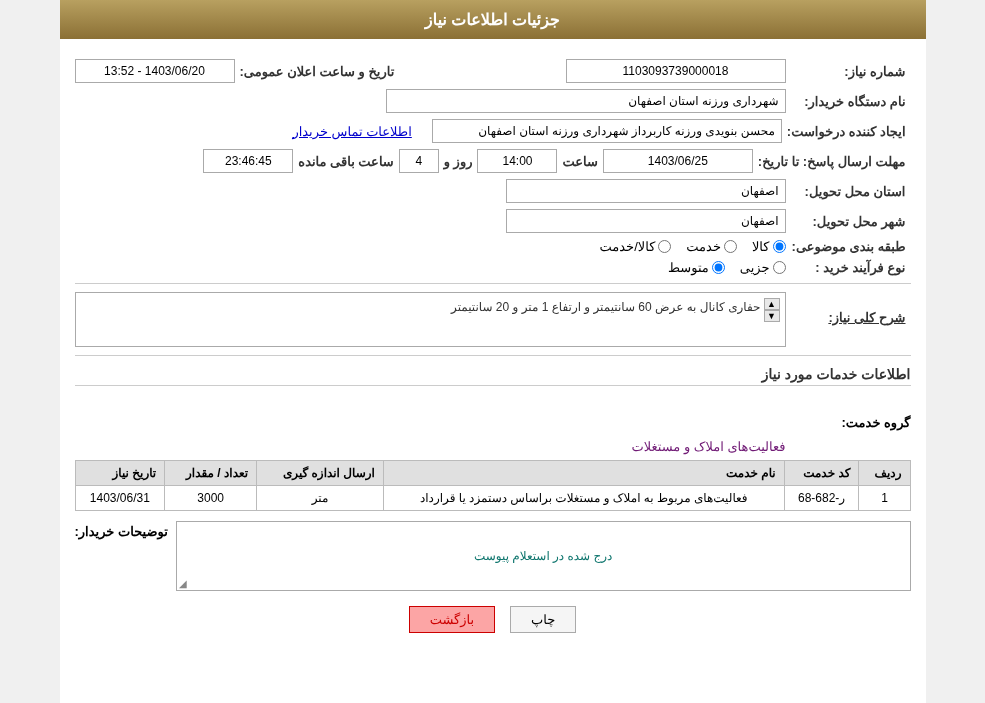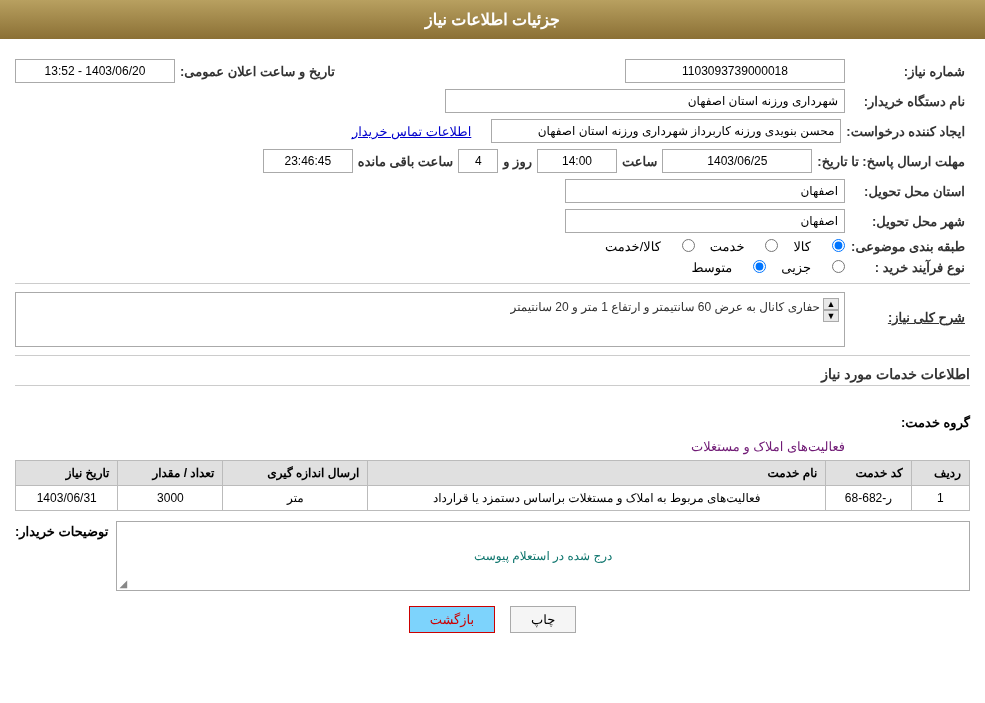--- a/index.html
+++ b/index.html
@@ -3,21 +3,21 @@
   <meta charset="utf-8">
   <style>
     * { box-sizing: border-box; margin: 0; padding: 0; }
     body {
       font-family: Tahoma, Arial, sans-serif;
       font-size: 13px;
       background: #f0f0f0;
       direction: rtl;
     }
     .page-wrapper {
-      width: 985px;
+      width: 866px;
       min-height: 703px;
       background: #fff;
       margin: 0 auto;
       padding-bottom: 16px;
     }
     .header-bar {
       background: linear-gradient(to bottom, #b8a060, #8b7035);
       color: #fff;
       text-align: center;
       padding: 10px 20px;
@@ -67,22 +67,22 @@
       text-decoration: underline;
       cursor: pointer;
     }
     .radio-group {
       display: flex;
       align-items: center;
       gap: 15px;
     }
     .radio-item {
       display: flex;
-      align-items: flex-start;
-      gap: 21px;
+      align-items: center;
+      gap: 3px;
     }
     .radio-item input { margin: 0; }
     .section-title {
       font-weight: bold;
       font-size: 14px;
       color: #333;
       margin: 10px 0 5px 0;
       border-bottom: 1px solid #ccc;
       padding-bottom: 3px;
     }
@@ -163,21 +163,21 @@
       border: 1px solid #aaa;
       background: #f5f5f5;
       cursor: pointer;
       font-family: Tahoma, Arial, sans-serif;
       font-size: 13px;
     }
     .btn-print {
       background: #f5f5f5;
     }
     .btn-back {
-      background: #7dd3fc;
+      background: #fca5a5;
       border: 1px solid #cc0000;
       color: #cc0000;
     }
     .main-content {
       position: relative;
     }
     .note-text {
       font-size: 12px;
       color: #333;
       direction: rtl;

